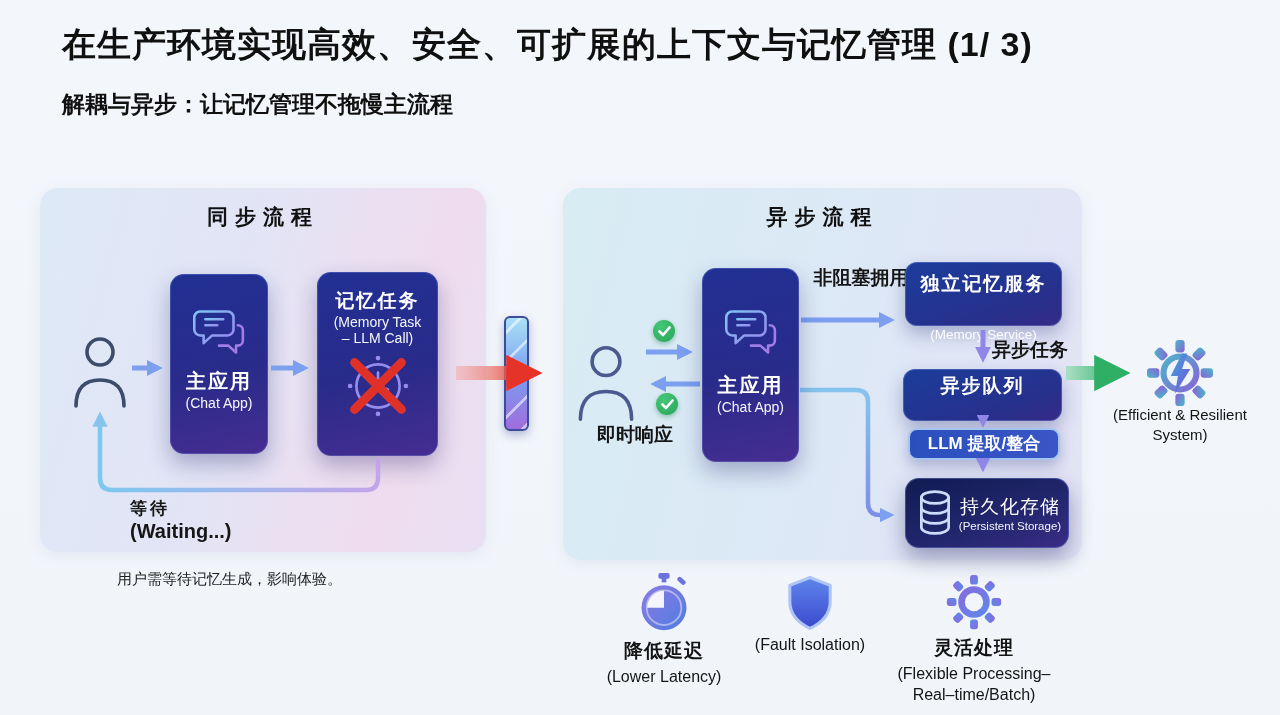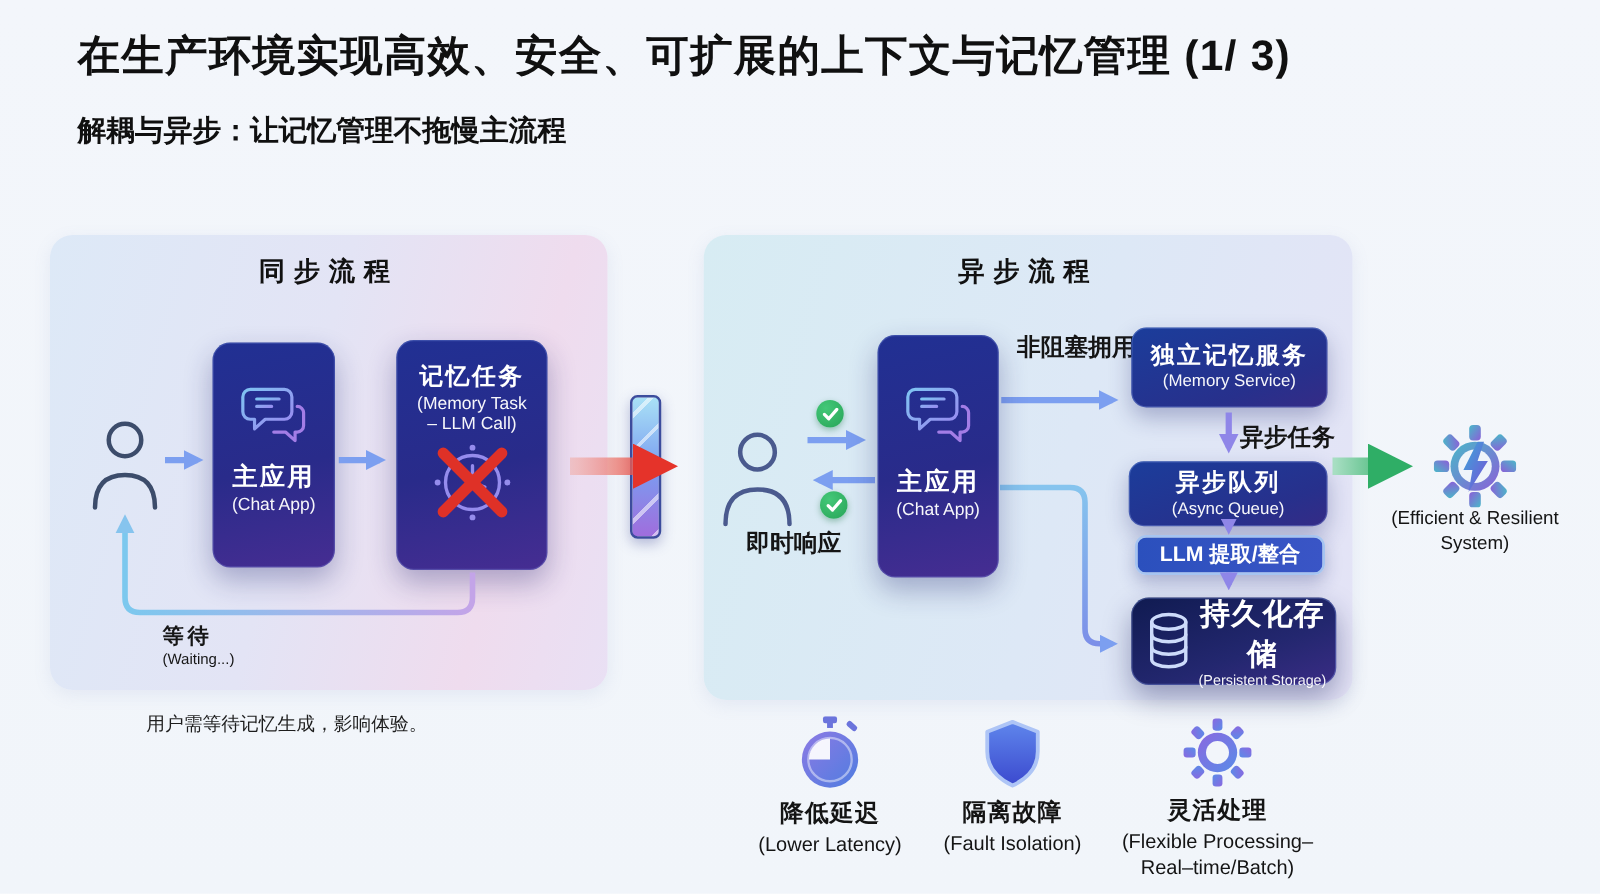--- a/index.html
+++ b/index.html
@@ -23,39 +23,39 @@
   
   .box{position:absolute;border-radius:14px;color:#fff;text-align:center;
     background:linear-gradient(168deg,#213093 0%,#292b8a 55%,#462d92 100%);
     box-shadow:0 10px 22px rgba(30,35,110,.32), inset 0 0 0 1px rgba(160,190,255,.22);}
   .box-title{font-size:20px;font-weight:700;letter-spacing:2px;}
   .box-sub{font-size:14px;opacity:.96;}
   .smallbox{position:absolute;border-radius:12px;color:#fff;text-align:center;
     background:linear-gradient(160deg,#1b3d9b 0%,#27308c 70%,#352b86 100%);
     box-shadow:0 8px 18px rgba(30,35,110,.30), inset 0 0 0 1px rgba(160,190,255,.28);}
   .smallbox .box-title{font-size:19px;}
-  .smallbox .box-sub{font-size:13.5px;}
+  .smallbox .box-sub{font-size:13.5px;margin-top:30px;}
   .llm-box{position:absolute;border-radius:9px;color:#fff;text-align:center;
     background:linear-gradient(90deg,#2b50bd,#3a55c6);
     border:2px solid #a6c4f0;font-size:17px;font-weight:700;
     box-shadow:0 6px 14px rgba(30,35,110,.28);}
   .storage-box{position:absolute;border-radius:14px;color:#fff;display:flex;align-items:center;
     background:linear-gradient(160deg,#101b51 0%,#23276f 60%,#3a2c85 100%);
     box-shadow:0 10px 22px rgba(20,25,90,.38), inset 0 0 0 1px rgba(150,180,255,.30);}
   .label-dark{font-size:19px;font-weight:600;color:#151515;}
   .glass-bar{left:504px;top:316px;width:21px;height:111px;border-radius:6px;z-index:2;
     background:linear-gradient(180deg,#a9e1f6 0%,#7a9df0 52%,#a06ddd 100%),
     repeating-linear-gradient(135deg,transparent 0 9px,rgba(255,255,255,.55) 9px 12px,transparent 12px 20px);
     background-blend-mode:overlay;border:2px solid #3c4c9d;box-shadow:0 4px 10px rgba(60,70,150,.35);}
   .check{width:22px;height:22px;border-radius:50%;z-index:6;
     background:radial-gradient(circle at 35% 30%,#43c878,#28a457);
     box-shadow:0 2px 5px rgba(30,120,70,.4);display:flex;align-items:center;justify-content:center;}
   .waiting{left:130px;top:497px;width:250px;text-align:left;color:#161616;}
   .waiting .w1{font-size:17px;font-weight:600;letter-spacing:3px;}
-  .waiting .w2{font-size:12px;}
+  .waiting .w2{font-size:20px;font-weight:bold;}
   .caption{left:117px;top:570px;font-size:15px;color:#1d1d1d;}
   .instant{left:597px;top:422px;width:110px;text-align:left;}
   .nbcall{left:806px;top:265px;width:110px;text-align:center;}
   .atask{left:992px;top:337px;width:90px;text-align:left;}
   .outcome{left:1080px;top:402px;width:200px;text-align:center;color:#141414;}
   .outcome .o1{font-size:17.5px;font-weight:700;}
   .outcome .o2{font-size:15px;margin-top:3px;line-height:1.35;}
   .benefit{position:absolute;width:220px;text-align:center;color:#141414;}
   .benefit .b1{font-size:19px;font-weight:700;margin-top:5px;letter-spacing:1px;}
   .benefit .b2{font-size:16px;margin-top:3px;line-height:1.3;}
@@ -181,21 +181,21 @@
 
 <div class="storage-box" style="left:905px;top:478px;width:164px;height:70px;">
   <div style="margin-left:10px;">
     <svg width="40" height="50" viewBox="0 0 44 54" fill="none" stroke="#cddbfa" stroke-width="3" stroke-linecap="round">
       <ellipse cx="22" cy="10" rx="15" ry="6.5"></ellipse>
       <path d="M7 10 V43 a15 6.5 0 0 0 30 0 V10"></path>
       <path d="M7 21 a15 6.5 0 0 0 30 0 M7 32 a15 6.5 0 0 0 30 0"></path>
     </svg>
   </div>
   <div style="flex:1;text-align:center;margin-right:4px;">
-    <div style="font-size:24px;font-weight:700;letter-spacing:1px;">持久化存储</div>
+    <div style="font-size:19px;font-weight:400;letter-spacing:1px;">持久化存储</div>
     <div style="font-size:11.5px;opacity:.95;">(Persistent  Storage)</div>
   </div>
 </div>
 
 <div class="abs" style="left:1147px;top:340px;">
   <svg width="66" height="66" viewBox="0 0 64 64">
     <defs>
       <linearGradient id="gearA" x1="0" y1="0" x2="1" y2="1">
         <stop offset="0" stop-color="#49b9c8"></stop>
           <stop offset="1" stop-color="#8b5fd8"></stop>
@@ -252,21 +252,20 @@
     <svg width="54" height="58" viewBox="0 0 60 66">
       <defs>
         <linearGradient id="shg" x1="0" y1="0" x2="0" y2="1">
           <stop offset="0" stop-color="#5f86ec"></stop>
             <stop offset="1" stop-color="#3b49ce"></stop>
         </linearGradient>
       </defs>
       <path d="M30 4 L53 13 V31 Q53 51 30 62 Q7 51 7 31 V13 Z" fill="url(#shg)" stroke="#aec5f6" stroke-width="3.5" stroke-linejoin="round"></path>
     </svg>
   </div>
-  <div class="b1">隔离故障</div>
   <div class="b2">(Fault Isolation)</div>
 </div>
 
 <div class="benefit" style="left:864px;top:574px;">
   <div style="display:flex;justify-content:center;">
     <svg width="56" height="56" viewBox="0 0 64 64">
       <defs>
         <linearGradient id="gearB" x1="0" y1="0" x2="1" y2="1">
           <stop offset="0" stop-color="#8a68e0"></stop>
             <stop offset="1" stop-color="#5a8ce8"></stop>

